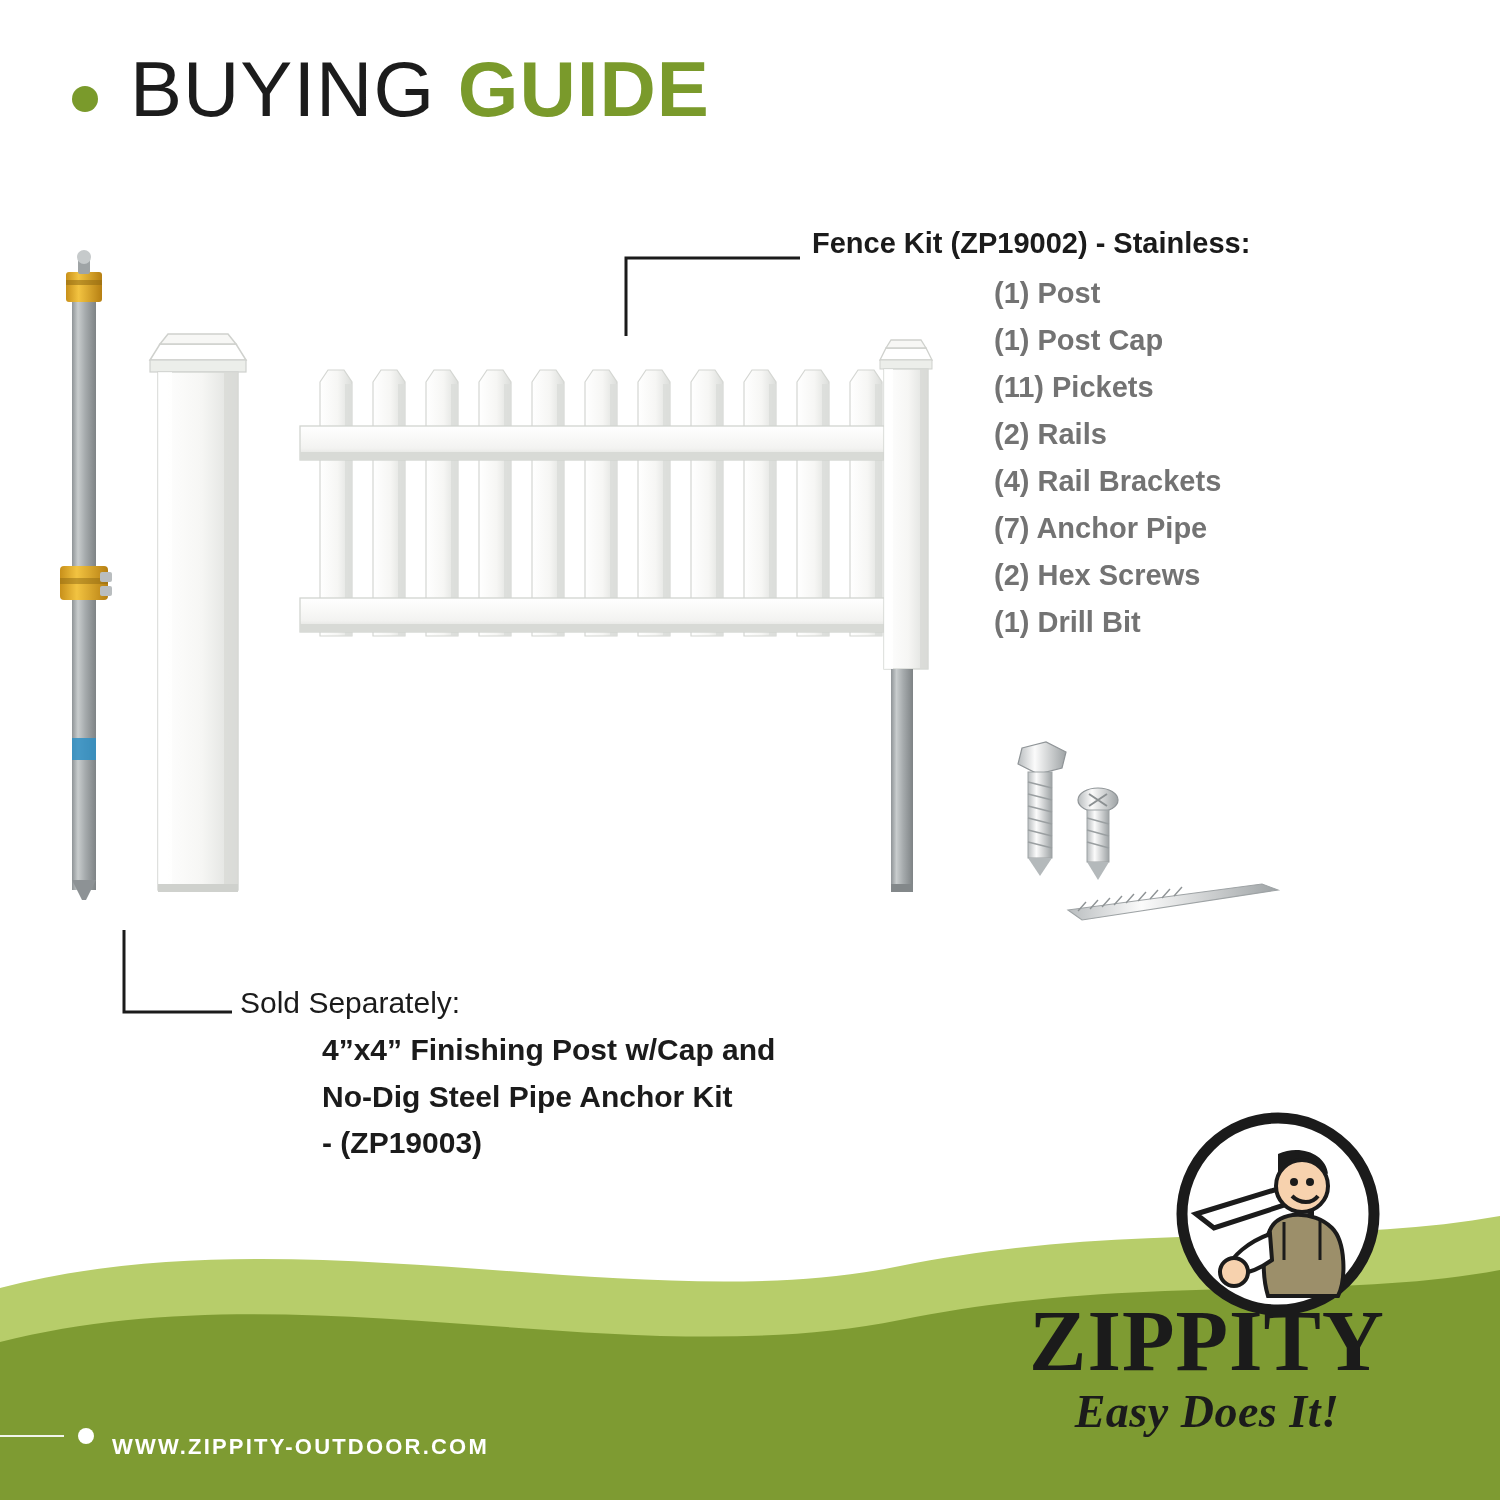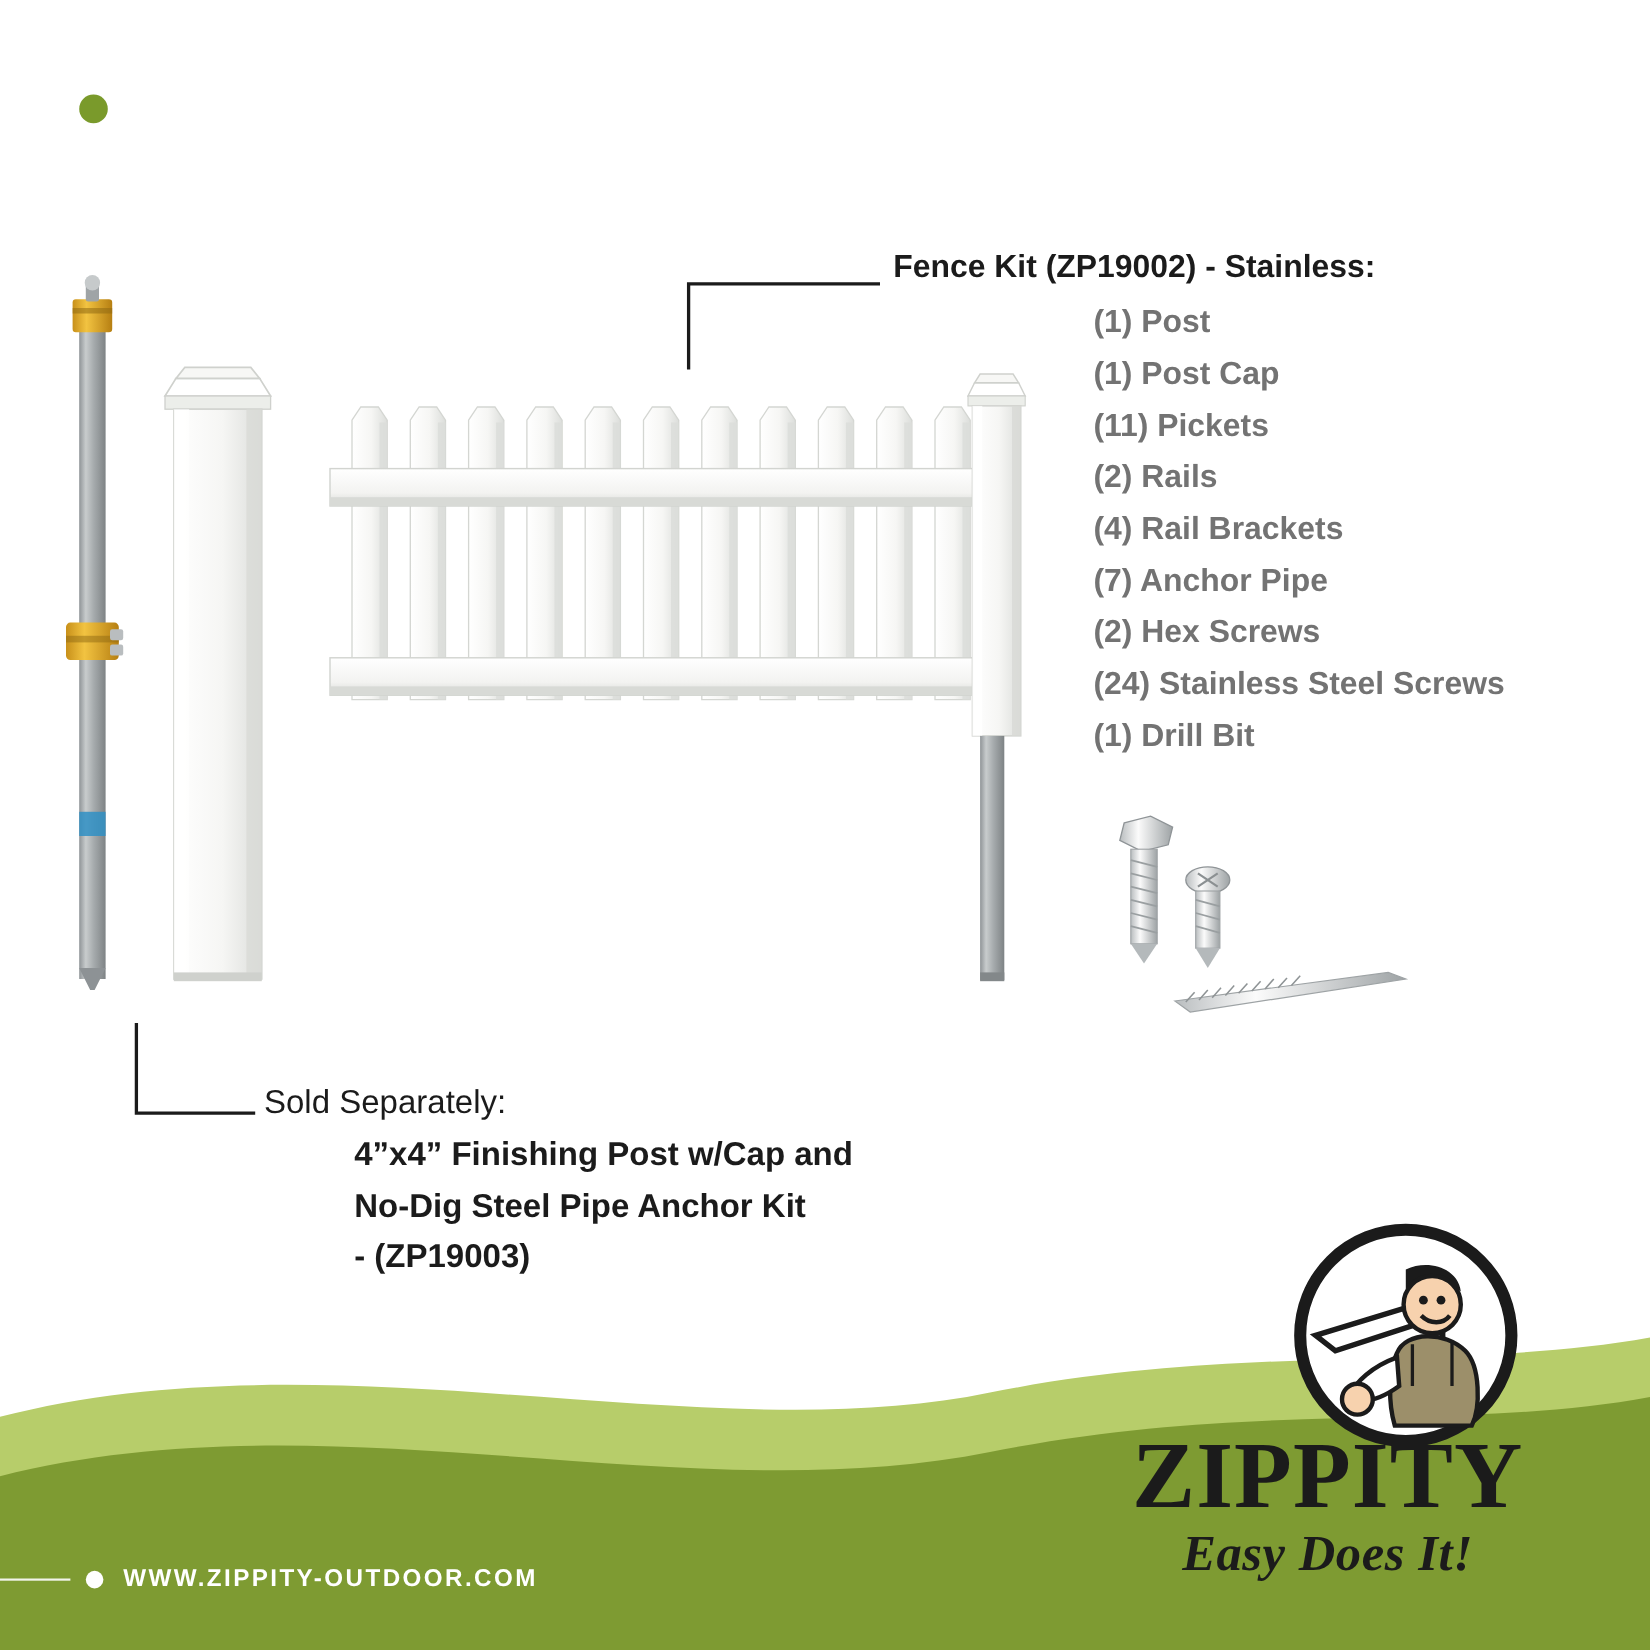--- a/index.html
+++ b/index.html
@@ -101,21 +101,21 @@
   }
 
   
   .footer-wave {
     position: absolute;
     left: 0; bottom: 0;
     width: 1500px; height: 330px;
   }
   .footer-url {
     position: absolute;
-    left: 112px; bottom: 52px;
+    left: 112px; bottom: 40px;
     font-size: 22px;
     font-weight: 700;
     letter-spacing: 2.2px;
     color: #ffffff;
     white-space: nowrap;
   }
   .footer-dot {
     position: absolute;
     left: 78px; bottom: 56px;
     width: 16px; height: 16px;
@@ -159,20 +159,23 @@
     position: absolute;
     right: 118px; bottom: 182px;
     width: 208px; height: 208px;
   }
 </style>
 </head>
 <body>
 
 <div class="header">
   <div class="bullet-dot"></div>
+  <div class="title">
+    <span class="dark">BUYING </span><span class="green">GUIDE</span>
+  </div>
 </div>
 
 <svg class="art" viewBox="0 0 1500 1500">
   <defs>
     <linearGradient id="steel" x1="0" y1="0" x2="1" y2="0">
       <stop offset="0%" stop-color="#8f9497"></stop>
       <stop offset="25%" stop-color="#c8cccd"></stop>
       <stop offset="55%" stop-color="#a6abad"></stop>
       <stop offset="100%" stop-color="#7e8385"></stop>
     </linearGradient>
@@ -343,21 +346,20 @@
 <div class="kit-block">
   <div class="kit-title">Fence Kit (ZP19002) - Stainless:</div>
   <ul class="kit-list">
     <li>(1) Post</li>
     <li>(1) Post Cap</li>
     <li>(11) Pickets</li>
     <li>(2) Rails</li>
     <li>(4) Rail Brackets</li>
     <li>(7) Anchor Pipe</li>
     <li>(2) Hex Screws</li>
-    <li>(24) Stainless Steel Screws</li>
     <li>(1) Drill Bit</li>
   </ul>
 </div>
 
 <div class="sold-block">
   <div class="sold-title">Sold Separately:</div>
   <ul class="sold-lines">
     <li>4”x4” Finishing Post w/Cap and</li>
     <li>No-Dig Steel Pipe Anchor Kit</li>
     <li>- (ZP19003)</li>

